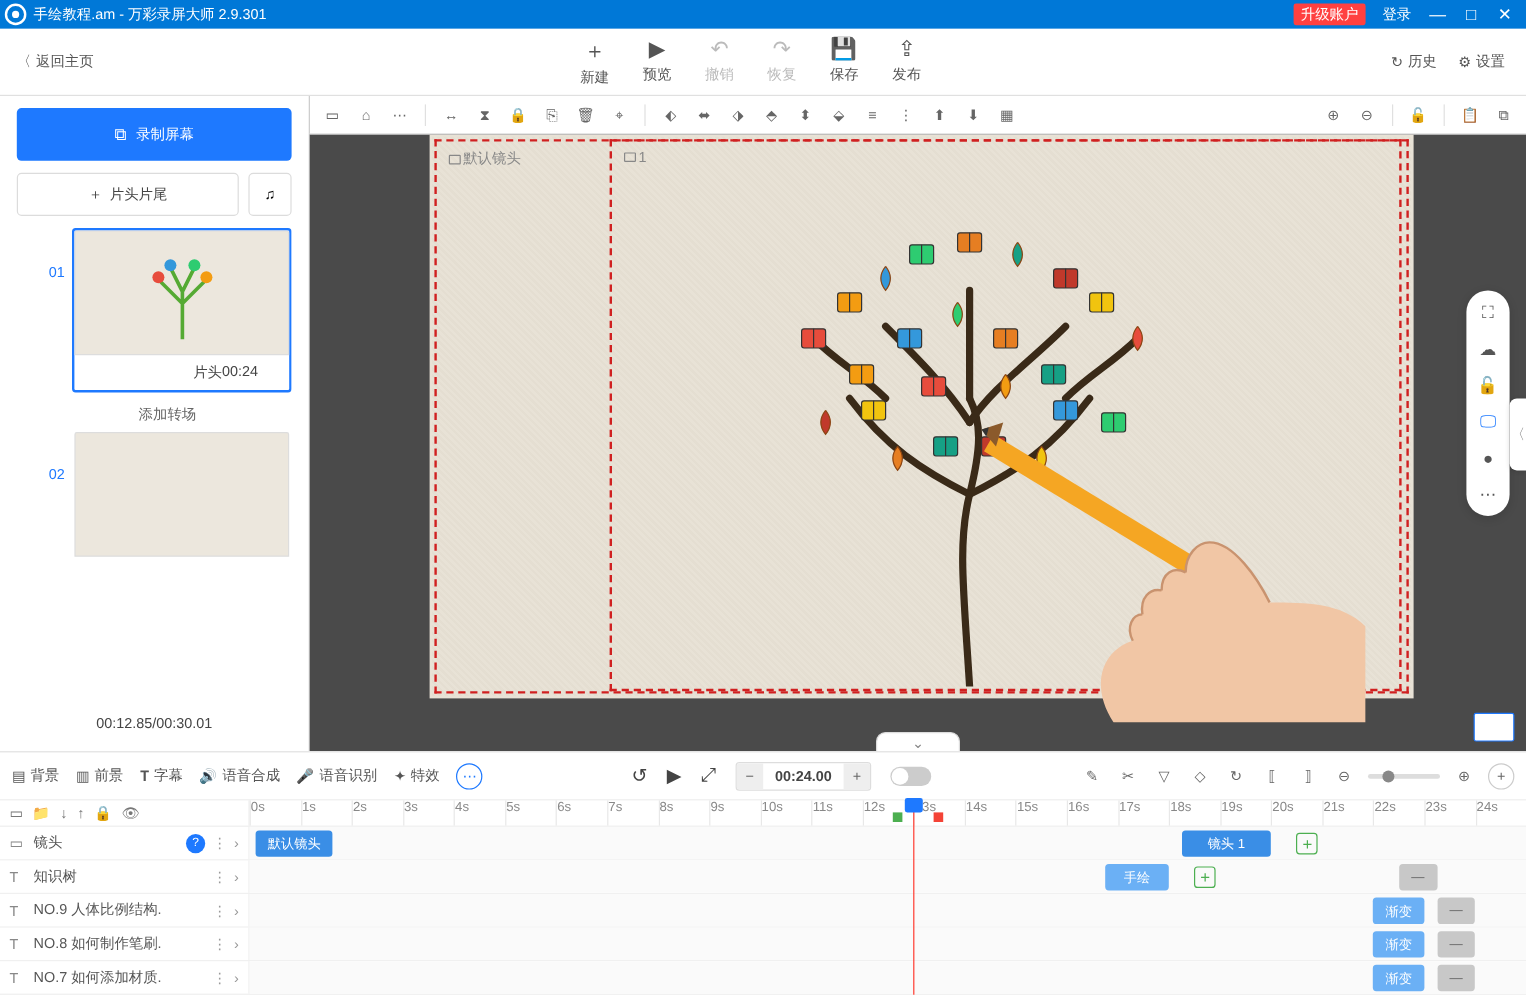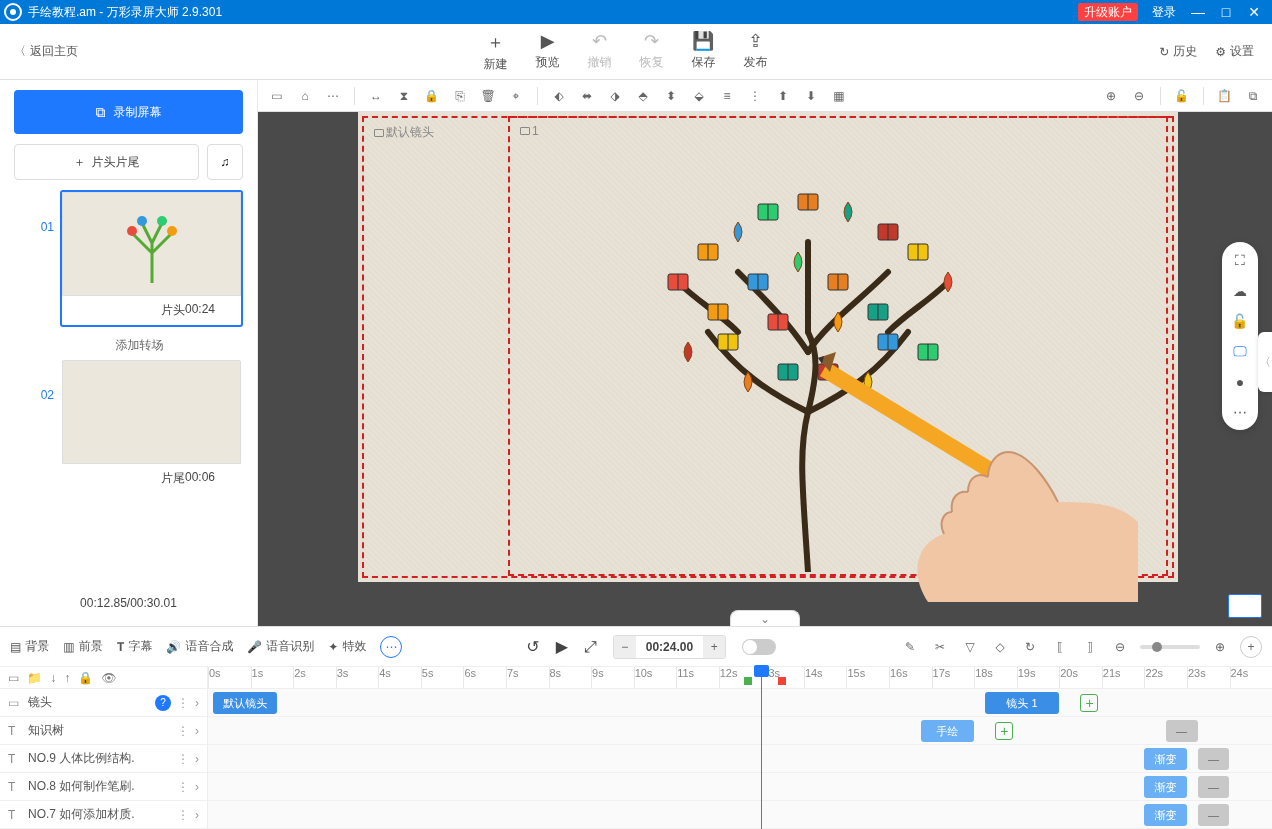--- a/index.html
+++ b/index.html
@@ -186,24 +186,20 @@
             </div>
   </div>
         </div>
         <div class="trans">添加转场</div>
         <div class="scene">
           <div class="scene-num">02</div>
   <div class="scene-card ">
     <div class="thumb">
       
     </div>
-    <div class="scene-meta">
-              <span>片尾</span>
-              <span>00:06</span>
-            </div>
   </div>
         </div>
       </div>
     <div class="time-side">00:12.85/00:30.01</div>
   </div>
 
   <div class="canvas-area">
     <div class="canvas-tools">
       <div class="ct-btn">▭</div>
       <div class="ct-btn">⌂</div>

